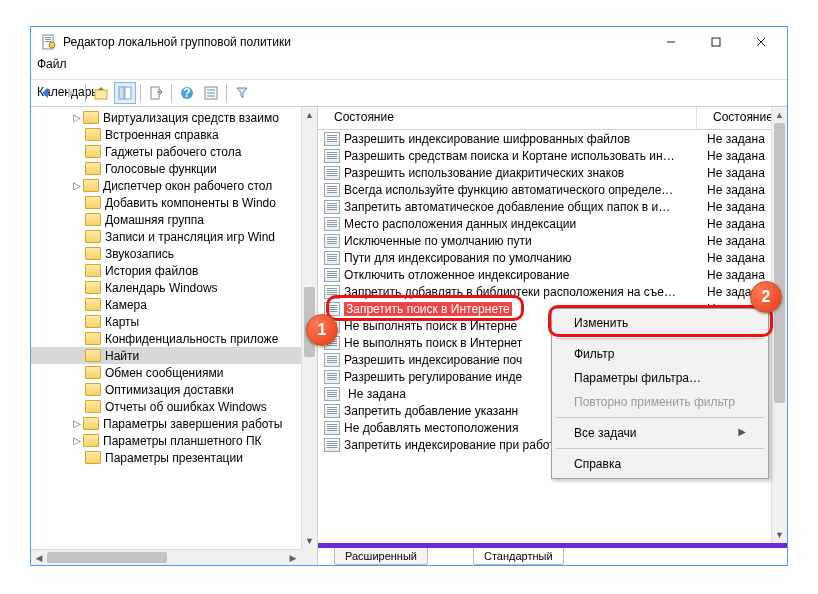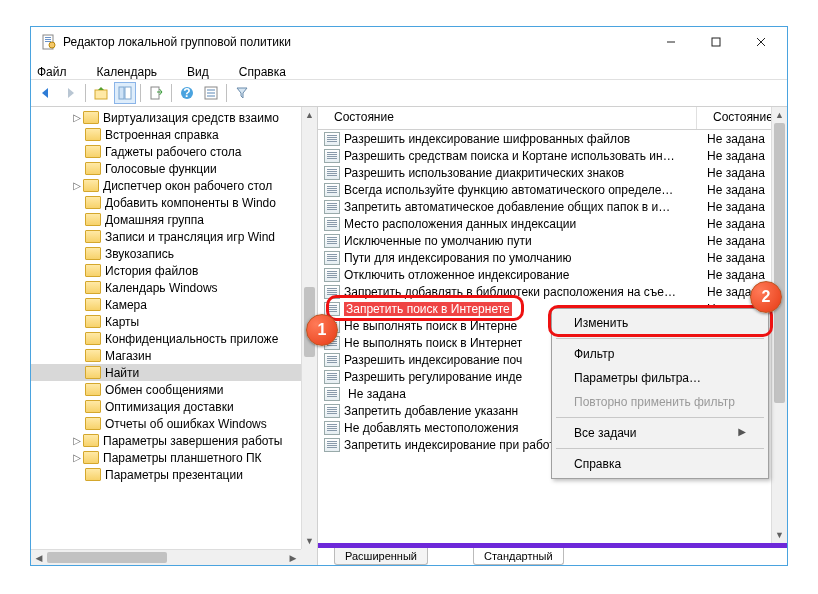--- a/index.html
+++ b/index.html
@@ -3,21 +3,21 @@
 <meta charset="utf-8">
 <style>
 * { box-sizing: border-box; margin: 0; padding: 0; font-family: "Segoe UI", Tahoma, sans-serif; font-size: 12px; }
 body { background: #fff; width: 818px; height: 594px; position: relative; overflow: hidden; }
 .window { position: absolute; left: 30px; top: 26px; width: 758px; height: 540px; border: 1px solid #4aa3df; background: #fff; display: flex; flex-direction: column; }
 .titlebar { height: 30px; display: flex; align-items: center; padding: 0 4px; }
 .titlebar .icon { width: 16px; height: 16px; margin: 0 6px; }
 .titlebar .title { flex: 1; }
 .win-controls { display: flex; }
 .win-btn { width: 45px; height: 28px; display: flex; align-items: center; justify-content: center; }
-.menubar { height: 22px; display: flex; align-items: flex-end; padding: 0 6px; gap: 30px; }
+.menubar { height: 22px; display: flex; align-items: flex-start; padding: 0 6px; gap: 14px; flex-direction: column; }
 .menubar span { cursor: default; }
 .toolbar { height: 28px; border-top: 1px solid #e0e0e0; border-bottom: 1px solid #d0d0d0; display: flex; align-items: center; padding: 0 4px; gap: 2px; }
 .tb-btn { width: 22px; height: 22px; display: flex; align-items: center; justify-content: center; }
 .tb-sep { width: 1px; height: 18px; background: #c0c0c0; margin: 0 2px; }
 .content { flex: 1; display: flex; overflow: hidden; }
 .tree-pane { width: 287px; border-right: 1px solid #d0d0d0; overflow: hidden; position: relative; background: #fff; }
 .tree { padding: 2px 0; overflow: hidden; position: absolute; inset: 0 16px 16px 0; }
 .tree-item { display: flex; align-items: center; height: 17px; white-space: nowrap; padding-left: 54px; cursor: default; }
 .tree-item.expandable { padding-left: 40px; }
 .exp { width: 12px; display: inline-flex; justify-content: center; color: #666; font-size: 10px; }
@@ -203,24 +203,20 @@
             <span>Камера</span>
           </div>
           <div class="tree-item">
             <span class="folder-icon"></span>
             <span>Карты</span>
           </div>
           <div class="tree-item">
             <span class="folder-icon"></span>
             <span>Конфиденциальность приложе</span>
           </div>
-          <div class="tree-item">
-            <span class="folder-icon"></span>
-            <span>Магазин</span>
-          </div>
           <div class="tree-item selected">
             <span class="folder-icon"></span>
             <span>Найти</span>
           </div>
           <div class="tree-item">
             <span class="folder-icon"></span>
             <span>Обмен сообщениями</span>
           </div>
           <div class="tree-item">
             <span class="folder-icon"></span>

